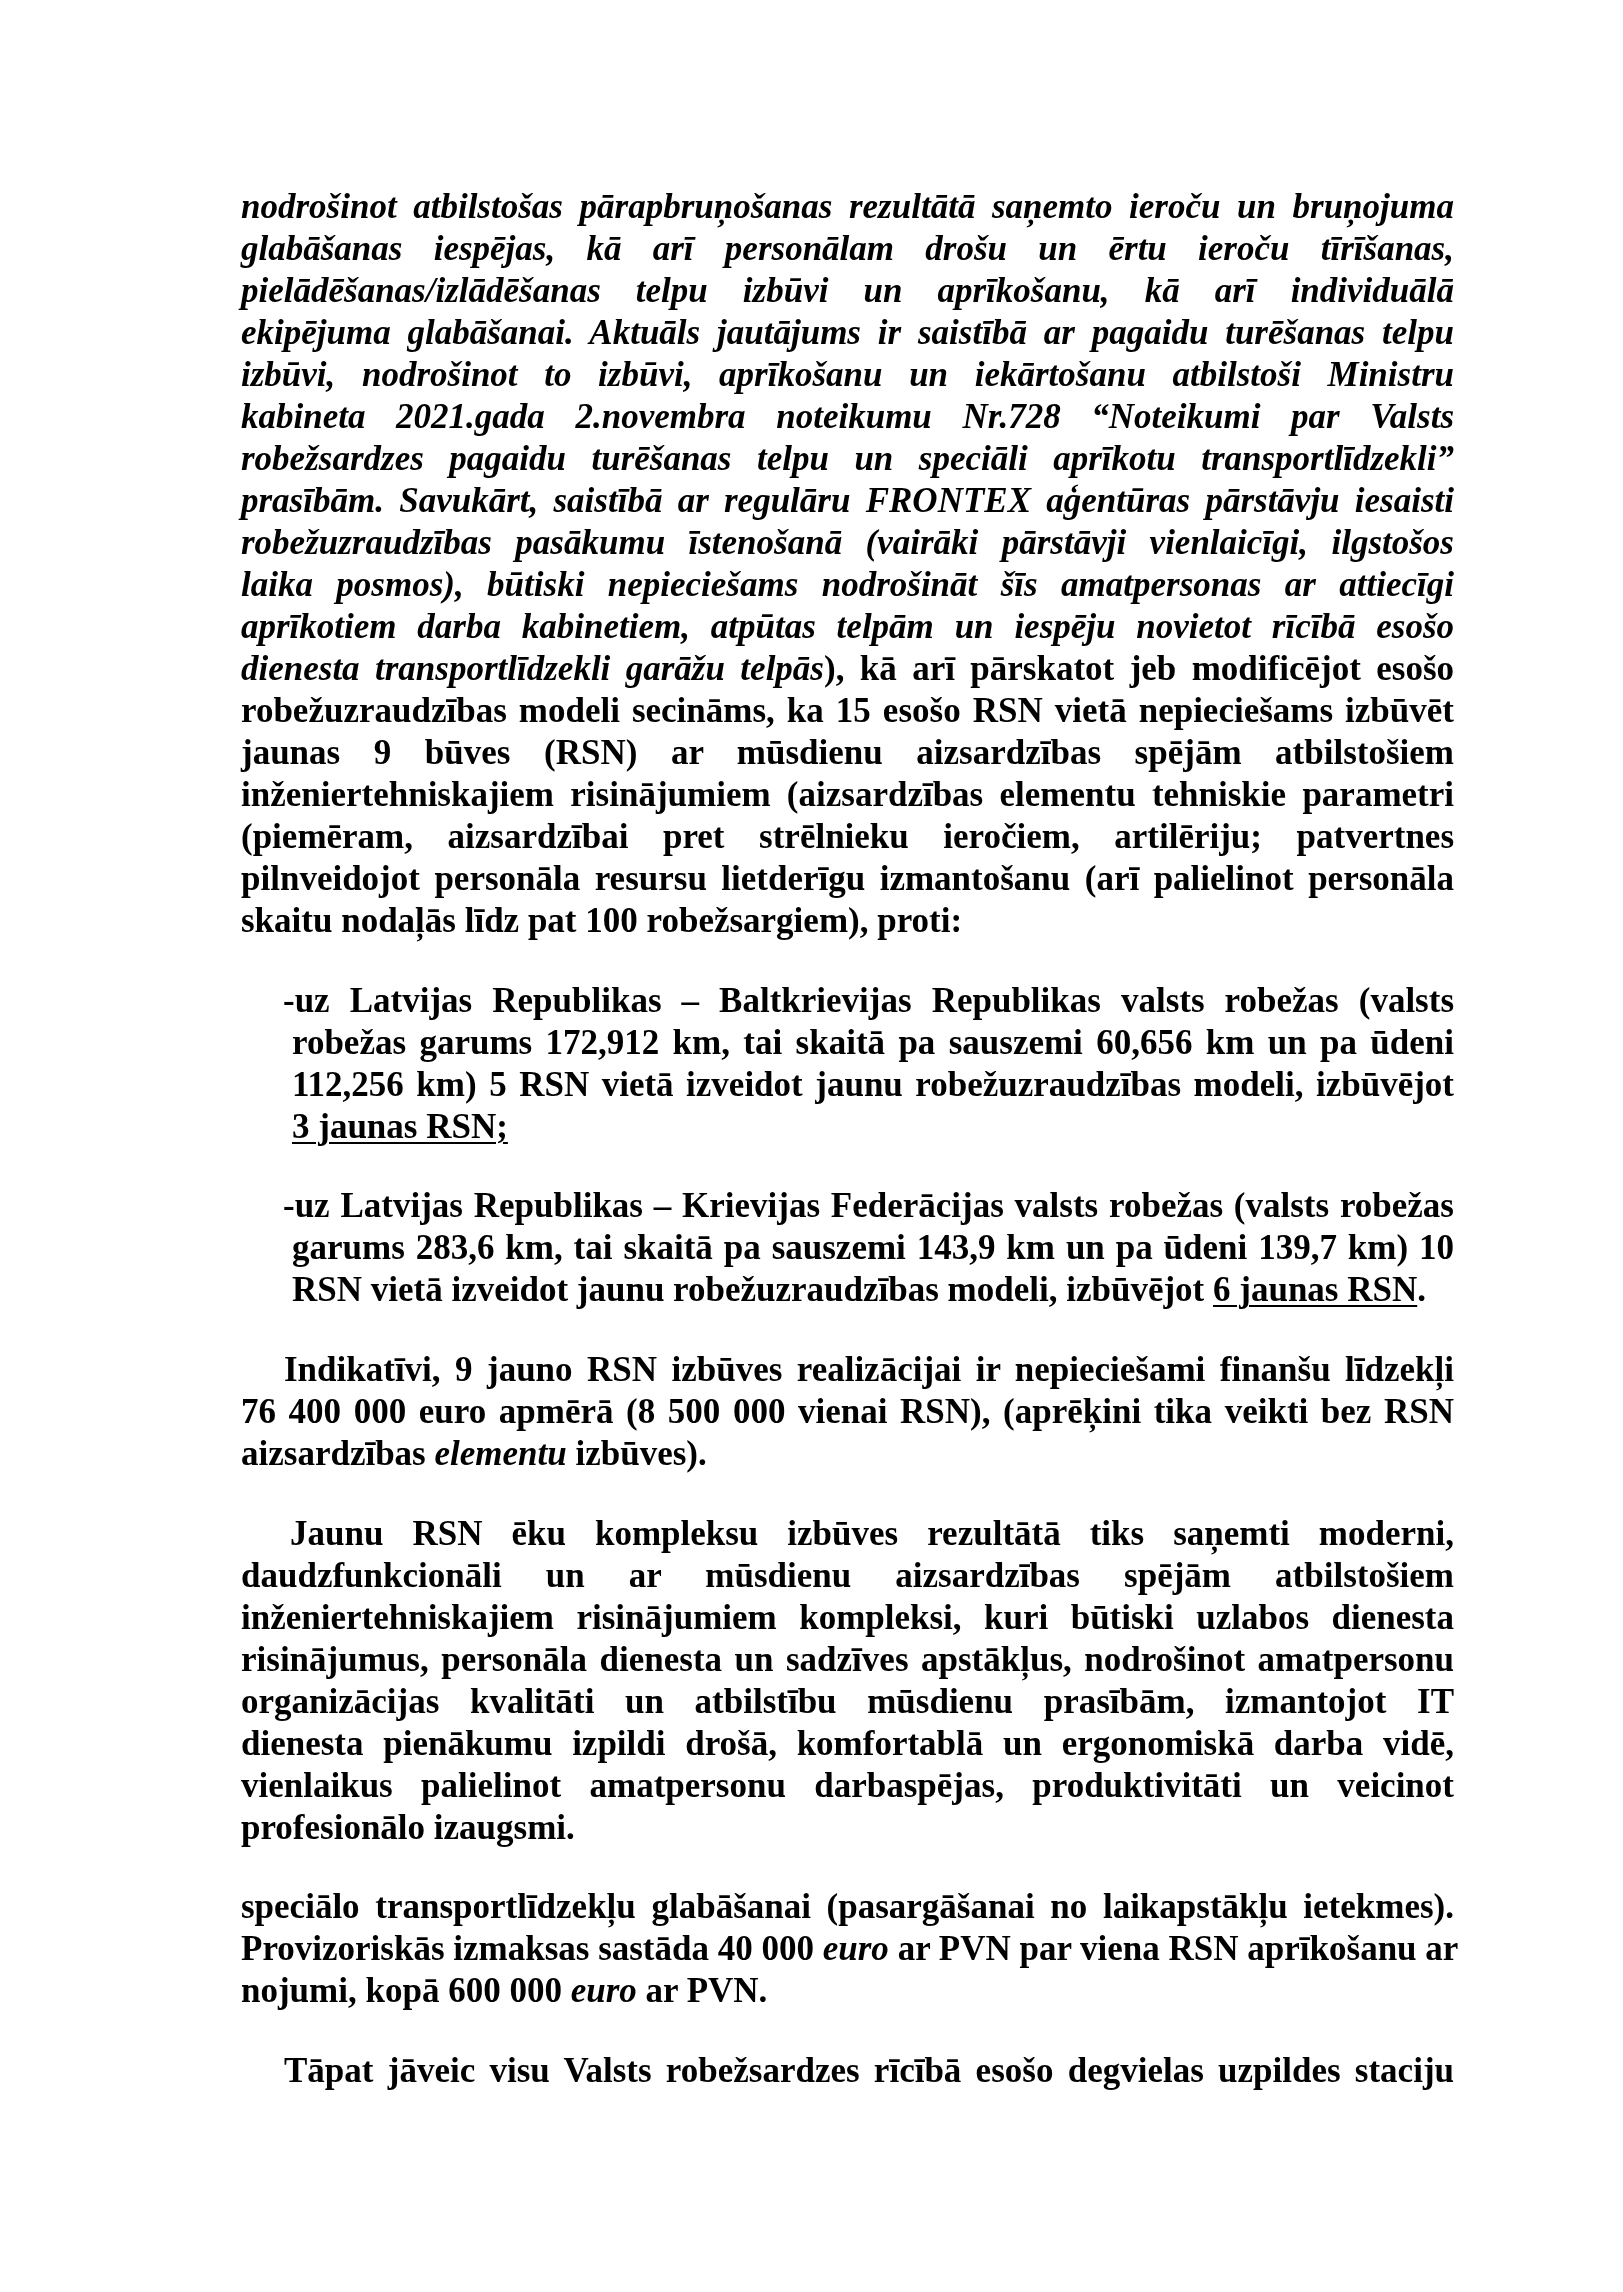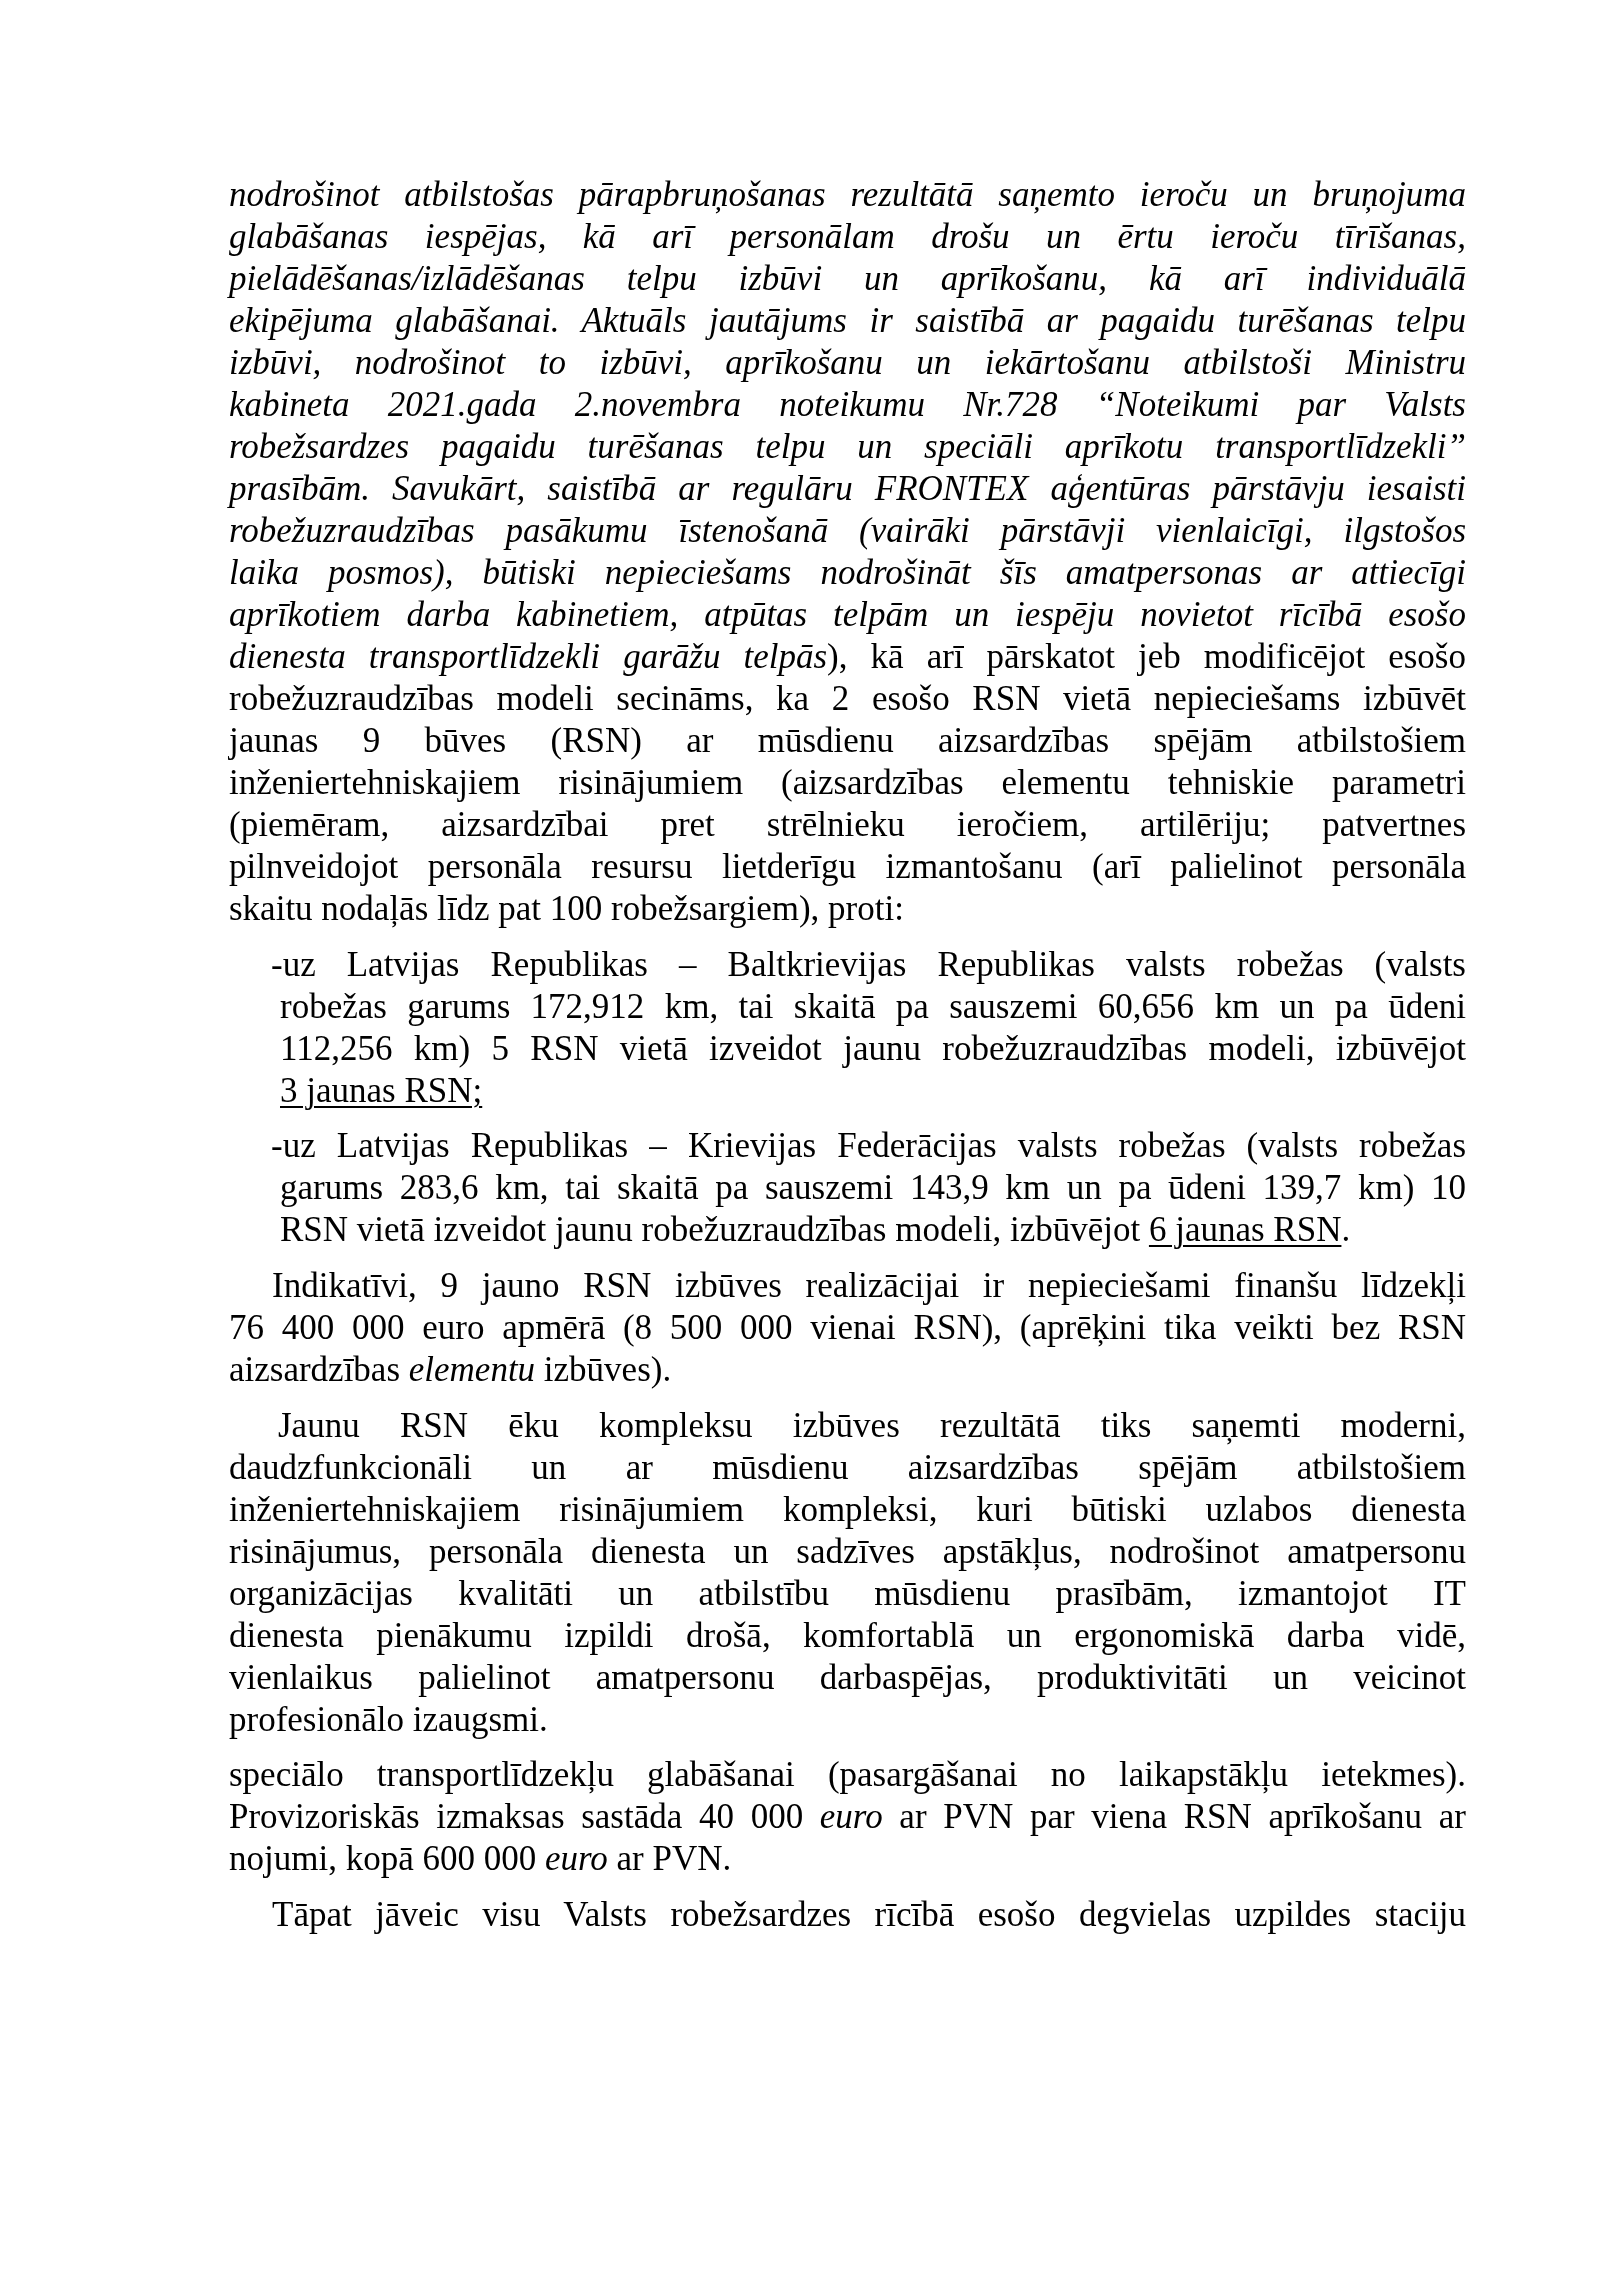--- a/index.html
+++ b/index.html
@@ -32,41 +32,41 @@
     }
     .line.last {
       text-align-last: left;
     }
     .it { font-style: italic; }
     .u { text-decoration: underline; text-decoration-thickness: 2px; text-underline-offset: 3.9px; }
     .para-gap { height: 13.7px; }
     .indent { padding-left: 43px; }
     .bullet-first { padding-left: 42px; }
     .bullet-cont { padding-left: 51px; }
-    .para { margin: 0; }
+    .para { margin: 12px; font-weight: bold; }
   </style>
 </head>
 <body>
 
 <div class="page">
 
   <div class="para">
     <span class="line it">nodrošinot atbilstošas pārapbruņošanas rezultātā saņemto ieroču un bruņojuma</span>
     <span class="line it">glabāšanas iespējas, kā arī personālam drošu un ērtu ieroču tīrīšanas,</span>
     <span class="line it">pielādēšanas/izlādēšanas telpu izbūvi un aprīkošanu, kā arī individuālā</span>
     <span class="line it">ekipējuma glabāšanai. Aktuāls jautājums ir saistībā ar pagaidu turēšanas telpu</span>
     <span class="line it">izbūvi, nodrošinot to izbūvi, aprīkošanu un iekārtošanu atbilstoši Ministru</span>
     <span class="line it">kabineta 2021.gada 2.novembra noteikumu Nr.728 “Noteikumi par Valsts</span>
     <span class="line it">robežsardzes pagaidu turēšanas telpu un speciāli aprīkotu transportlīdzekli”</span>
     <span class="line it">prasībām. Savukārt, saistībā ar regulāru FRONTEX aģentūras pārstāvju iesaisti</span>
     <span class="line it">robežuzraudzības pasākumu īstenošanā (vairāki pārstāvji vienlaicīgi, ilgstošos</span>
     <span class="line it">laika posmos), būtiski nepieciešams nodrošināt šīs amatpersonas ar attiecīgi</span>
     <span class="line it">aprīkotiem darba kabinetiem, atpūtas telpām un iespēju novietot rīcībā esošo</span>
     <span class="line"><span class="it">dienesta transportlīdzekli garāžu telpās</span><span>), kā arī pārskatot jeb modificējot esošo</span></span>
-    <span class="line">robežuzraudzības modeli secināms, ka 2 esošo RSN vietā nepieciešams izbūvēt</span>
+    <span class="line">robežuzraudzības modeli secināms, ka 15 esošo RSN vietā nepieciešams izbūvēt</span>
     <span class="line">jaunas 9 būves (RSN) ar mūsdienu aizsardzības spējām atbilstošiem</span>
     <span class="line">inženiertehniskajiem risinājumiem (aizsardzības elementu tehniskie parametri</span>
     <span class="line">(piemēram, aizsardzībai pret strēlnieku ieročiem, artilēriju; patvertnes</span>
     <span class="line">pilnveidojot personāla resursu lietderīgu izmantošanu (arī palielinot personāla</span>
     <span class="line last">skaitu nodaļās līdz pat 100 robežsargiem), proti:</span>
   </div>
 
   <div class="para-gap"></div>
 
   <div class="para">

